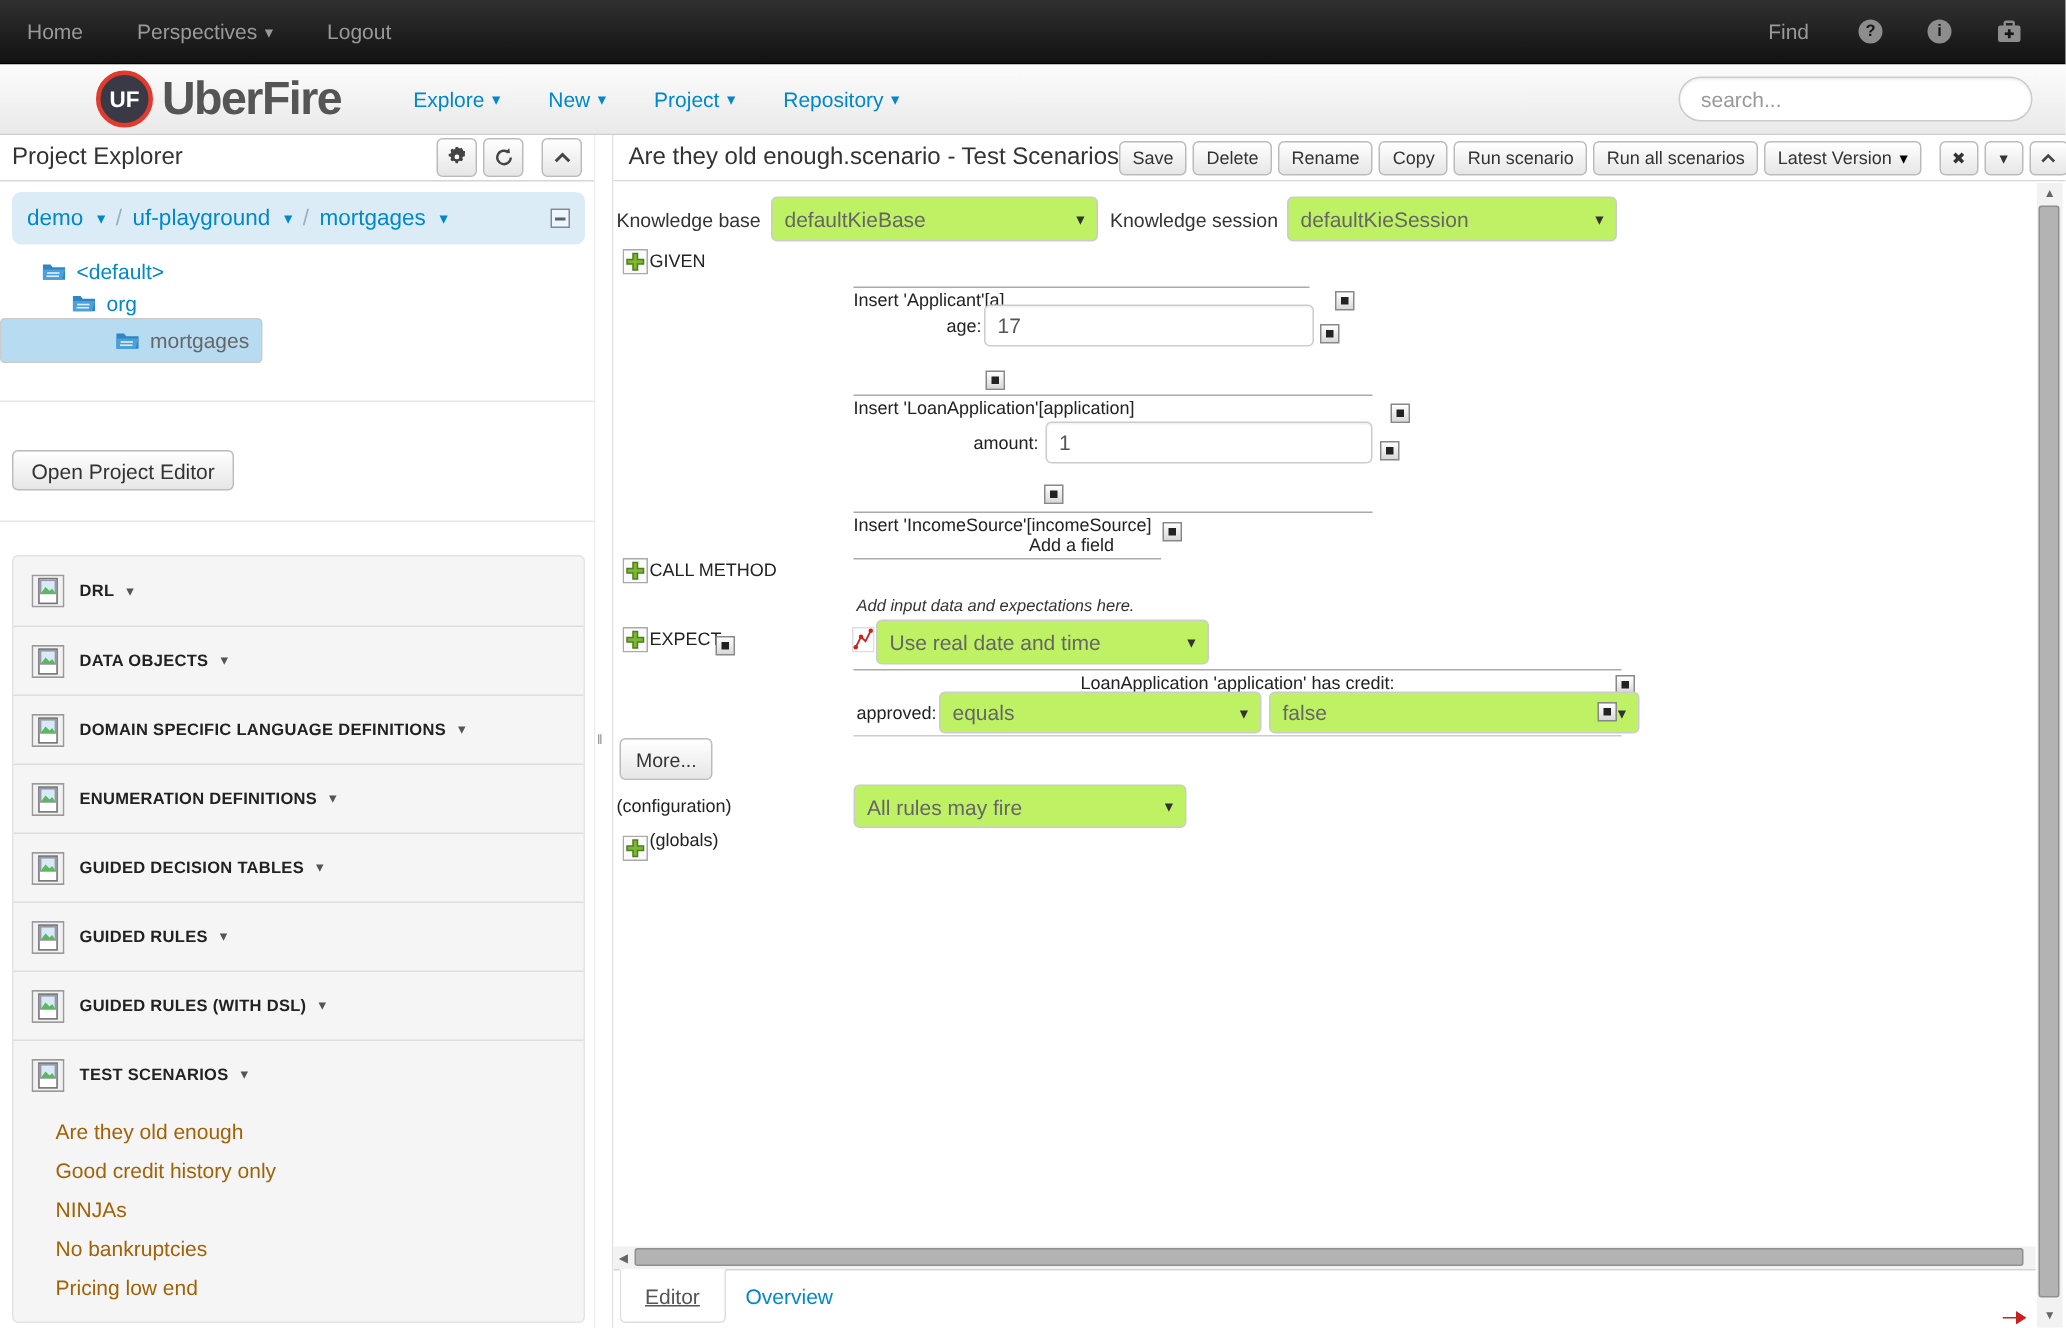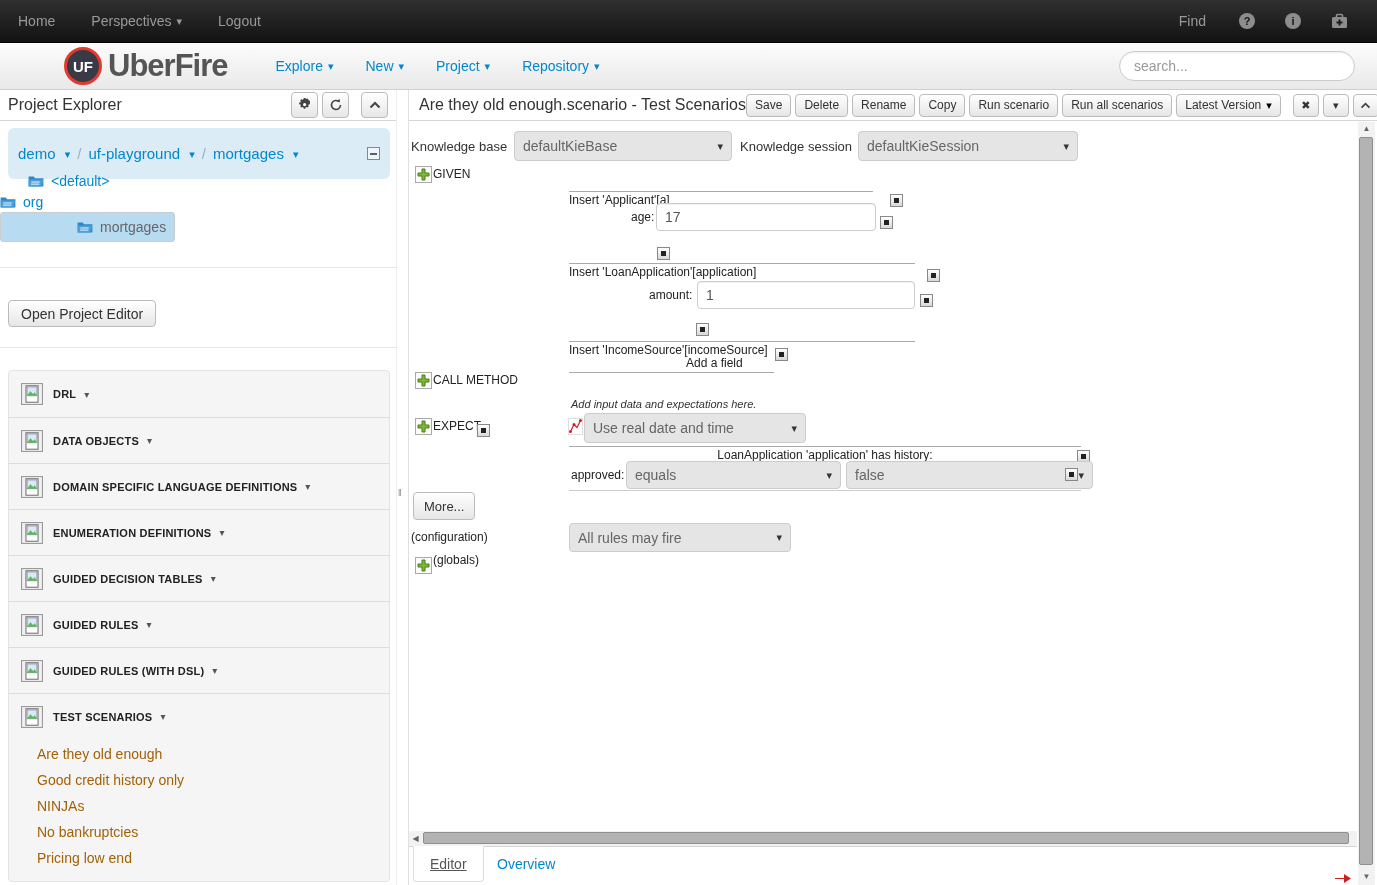--- a/index.html
+++ b/index.html
@@ -41,21 +41,21 @@
     color:#333; font-size:12px; cursor:pointer; font-family:"Liberation Sans","DejaVu Sans",sans-serif; }
   .icon-btn { width:27px; height:26px; }
 
   
   .left-panel { position:absolute; left:0; top:0; width:397px; bottom:0; background:#fff; border-right:1px solid #eee; }
   .panel-header { position:absolute; left:0; right:0; top:0; height:31px; border-bottom:1px solid #d6d6d6;
     display:flex; align-items:center; background:#fff; }
   .panel-title { font-size:16px; color:#333; margin-left:8px; }
   .lp-buttons { position:absolute; right:8px; top:-13px; display:flex; gap:4px; }
 
-  .crumb-box { position:absolute; left:8px; top:38px; width:382px; height:51px; background:#dcecf7;
+  .crumb-box { position:absolute; left:8px; top:38px; width:382px; height:35px; background:#dcecf7;
     border-radius:6px; display:flex; align-items:center; font-size:15px; color:#0088cc; padding:0 10px; }
   .crumb { color:#0088cc; cursor:pointer; }
   .crumb-sep { color:#9ab0be; margin:0 7px; }
   .collapse-sq { margin-left:auto; width:13px; height:13px; border:1px solid #7c8b96; background:#eef6fb;
     position:relative; cursor:pointer; }
   .collapse-sq::after { content:""; position:absolute; left:2px; right:2px; top:5px; height:2px; background:#54636e; }
 
   .tree { position:absolute; left:0; top:80px; width:397px; }
   .tree-row { height:21px; display:flex; align-items:center; font-size:14px; color:#0088cc; cursor:pointer; }
   .tree-row.sel { background:#b7dcf2; border-radius:3px; margin-right:19px; }
@@ -84,21 +84,21 @@
     display:flex; align-items:center; background:#fff; }
   .main-title { font-size:16px; color:#333; margin-left:10px; white-space:nowrap; }
   .mh-buttons { margin-left:auto; margin-right:12px; display:flex; gap:4px; align-items:center; }
   .mh-buttons .btn { height:23px; padding:0 8px; white-space:nowrap; }
   .mh-buttons .sqbtn { width:26px; height:23px; padding:0; font-weight:bold; }
   .mh-buttons .wide-gap { width:4px; }
 
   .editor-body { position:absolute; left:0; right:0; top:31px; bottom:0; background:#fff; }
 
   
-  .sel { position:absolute; background:#e5e5e5; border:1px solid #ccc; border-radius:4px; height:30px;
+  .sel { position:absolute; background:#bef264; border:1px solid #ccc; border-radius:4px; height:30px;
     display:flex; align-items:center; padding:0 8px; font-size:14px; color:#666; cursor:pointer; }
   .sel .sel-caret { margin-left:auto; color:#333; font-size:11px; }
   .txt { position:absolute; background:#fff; border:1px solid #ccc; border-radius:4px; height:28px;
     padding:0 8px; font-size:14px; color:#555; outline:none; font-family:"Liberation Sans","DejaVu Sans",sans-serif;
     box-shadow:inset 0 1px 1px rgba(0,0,0,.06); }
 
   .flabel { position:absolute; font-size:13px; color:#333; }
   .slabel { position:absolute; font-size:12px; color:#222; }
   .hline { position:absolute; border-top:1px solid #aaa; }
 
@@ -207,21 +207,21 @@
     <div class="tree">
       <div class="tree-row" style="padding-left:28px;">
         <svg class="folder" viewBox="0 0 16 13">
             <path d="M0 1.5h5.5L7 3.5h9v9H0z" fill="#2f86c4"></path>
             <path d="M0 5h16l-2.3 7.5H0z" fill="#4ba0dc"></path>
             <rect x="3" y="7" width="9" height="1.2" fill="#fff" opacity=".8"></rect>
             <rect x="2.6" y="9.3" width="9" height="1.2" fill="#fff" opacity=".8"></rect>
           </svg>
         <span>&lt;default&gt;</span>
       </div>
-      <div class="tree-row" style="align-items:center;">
+      <div class="tree-row" style="padding-left:48px;align-items:center;">
         <svg class="folder" viewBox="0 0 16 13">
             <path d="M0 1.5h5.5L7 3.5h9v9H0z" fill="#2f86c4"></path>
             <path d="M0 5h16l-2.3 7.5H0z" fill="#4ba0dc"></path>
             <rect x="3" y="7" width="9" height="1.2" fill="#fff" opacity=".8"></rect>
             <rect x="2.6" y="9.3" width="9" height="1.2" fill="#fff" opacity=".8"></rect>
           </svg>
         <span>org</span>
       </div>
       <div class="tree-row sel" style="padding-left:76px; margin-left:0;">
         <svg class="folder" viewBox="0 0 16 13">
@@ -424,21 +424,21 @@
         <circle cx="2.5" cy="13.5" r="1.5" fill="#c22"></circle>
           <circle cx="6" cy="6.5" r="1.5" fill="#c22"></circle>
           <circle cx="12.5" cy="2.5" r="1.5" fill="#c22"></circle>
       </svg>
       <div class="sel" style="left:175px; top:292px; width:222px;">
         <span>Use real date and time</span>
           <span class="sel-caret">▾</span>
       </div>
 
       <div class="hline" style="left:160px; top:325px; width:512px;"></div>
-      <span class="slabel" style="left:160px; top:327px; width:512px; text-align:center;">LoanApplication 'application' has history:</span>
+      <span class="slabel" style="left:160px; top:327px; width:512px; text-align:center;">LoanApplication 'application' has credit:</span>
       <span class="sq-icon" style="left:668px; top:329px;"></span>
       <span class="slabel" style="left:162px; top:347px;">approved:</span>
       <div class="sel" style="left:217px; top:340px; width:215px; height:28px;">
         <span>equals</span>
           <span class="sel-caret">▾</span>
       </div>
       <div class="sel" style="left:437px; top:340px; width:247px; height:28px;">
         <span>false</span>
           <span class="sel-caret">▾</span>
       </div>

